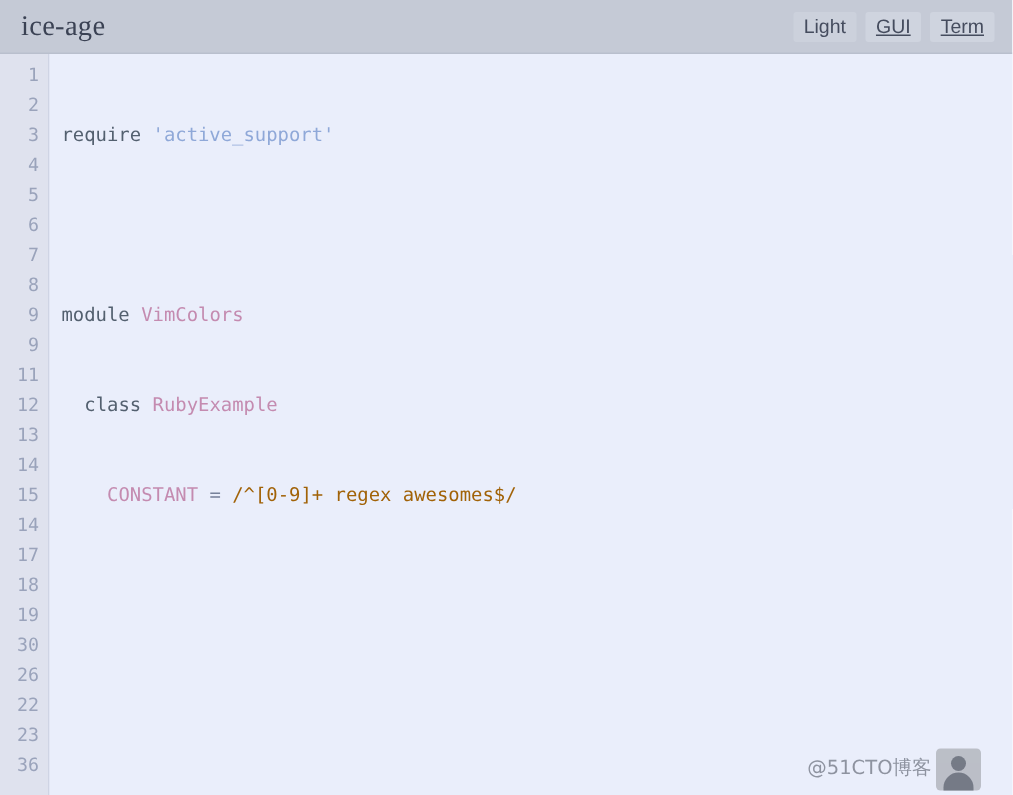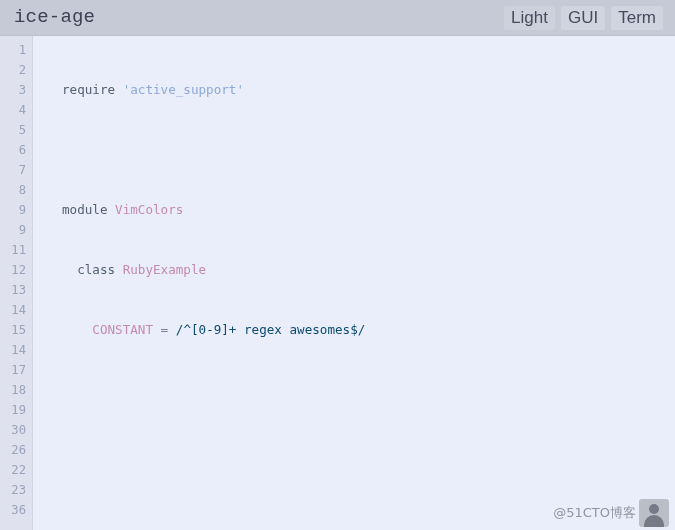--- a/index.html
+++ b/index.html
@@ -30,40 +30,40 @@
     align-items: center;
     justify-content: space-between;
     padding: 0 12px 0 14px;
     box-sizing: border-box;
     border-bottom: 1px solid #b9bfcd;
   }
   .header-title {
     font-size: 19px;
     color: #3b4254;
     letter-spacing: 0.2px;
-    font-family: Liberation Mono, monospace;
+    font-family: Liberation Serif, serif;
     line-height: 1;
   }
   .header-buttons {
     display: flex;
     align-items: center;
     gap: 6px;
   }
   .hbtn {
-    font-size: 17px;
+    font-size: 13px;
     color: #454c5e;
     background: #ccd1dc;
     border: none;
     border-radius: 2px;
     padding: 3px 7px 4px 7px;
     line-height: 1;
     font-family: "Liberation Sans", sans-serif;
     cursor: pointer;
   }
-  .hbtn.alt { background: #cfd4df; }
+  .hbtn.alt { background: #cfd4df; text-decoration: underline; }
 
   
   .code-pane {
     position: relative;
     display: flex;
     height: 494px;
     background: #eaeefb;
     font-family: "DejaVu Sans Mono", "Liberation Mono", monospace;
     font-size: 12.6px;
     line-height: 20px;
@@ -85,40 +85,39 @@
     padding-right: 6px;
     font-size: 12.2px;
   }
   .code-body {
     flex: 1 1 auto;
     padding: 4px 0 0 8px;
     background: #eaeefb;
     color: #5a6480;
     white-space: pre;
     overflow: hidden;
-    margin-left: 21px;
   }
   .code-body .cl {
     height: 20px;
     line-height: 20px;
     white-space: pre;
   }
   .t-kw       { color: #53606f; }
   .t-class    { color: #c48bb0; }
   .t-const    { color: #c48bb0; }
   .t-str      { color: #8fa8d8; }
-  .t-regex    { color: #0c4a6e; }
+  .t-regex    { color: #a16207; }
   .t-sym      { color: #7f97c2; }
   .t-plain    { color: #5a6480; }
   .t-op       { color: #77819a; }
 
   
   .watermark {
     position: absolute;
-    right: 6px;
+    right: 21px;
     bottom: 3px;
     display: flex;
     align-items: center;
     gap: 2px;
     font-family: "DejaVu Sans", sans-serif;
     font-size: 13px;
     color: #8a8f9c;
     opacity: 0.95;
     user-select: none;
   }

